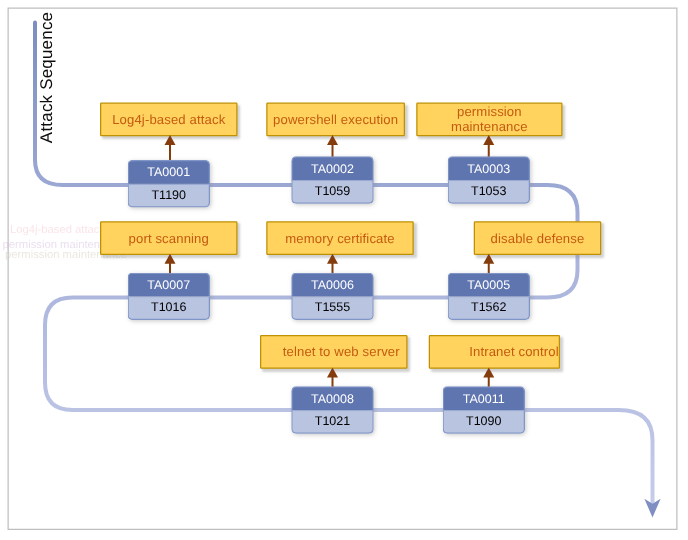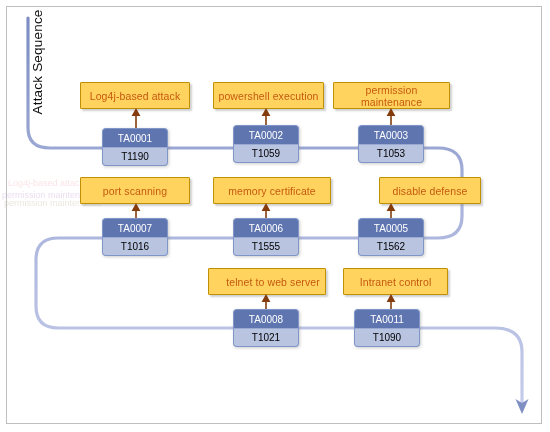--- a/index.html
+++ b/index.html
@@ -201,21 +201,21 @@
   </div>
   <svg class="uparrow" style="left:260px;top:294px;" width="12" height="20" viewBox="0 0 12 20">
     <line x1="6" y1="20" x2="6" y2="6" stroke="#843c0c" stroke-width="1.6"></line>
     <path d="M6,0 L1.6,8 L10.4,8 Z" fill="#843c0c"></path>
   </svg>
   <div class="node" style="left:233px;top:309px;">
     <div class="ta">TA0008</div>
     <div class="tt">T1021</div>
   </div>
 
-  <div class="action" style="left:343px;top:268px;width:105px;">
+  <div class="action" style="left:343px;top:268px;width:105px;justify-content:flex-end;">
     <span>Intranet control</span>
   </div>
   <svg class="uparrow" style="left:385px;top:294px;" width="12" height="20" viewBox="0 0 12 20">
     <line x1="6" y1="20" x2="6" y2="6" stroke="#843c0c" stroke-width="1.6"></line>
     <path d="M6,0 L1.6,8 L10.4,8 Z" fill="#843c0c"></path>
   </svg>
   <div class="node" style="left:354px;top:309px;text-align:center;">
     <div class="ta">TA0011</div>
     <div class="tt">T1090</div>
   </div>

